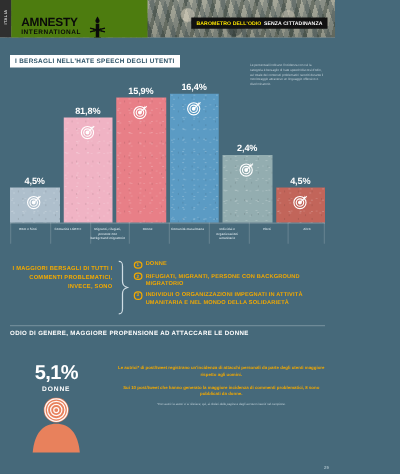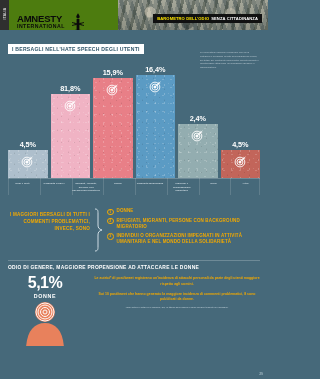--- a/index.html
+++ b/index.html
@@ -93,21 +93,21 @@
   .mid-item { display:flex; gap:3px; align-items:flex-start; }
   .num { flex:none; width:6.5px; height:6.5px; border-radius:50%;
          border:.8px solid #f2a900; color:#f2a900; font-size:3.6px; font-weight:700;
          display:flex; align-items:center; justify-content:center; margin-top:.3px; }
   .mid-text { color:#f2a900; font-size:4.5px; font-weight:700; line-height:1.42; letter-spacing:.15px; }
 
   
   .divider { height:1px; background:rgba(255,255,255,.22); margin:2px 8px 0 8px; }
   .sec-title { color:#ffffff; font-size:4.9px; font-weight:700; letter-spacing:.3px;
                padding:4px 8px 3px 8px; }
-  .gender { display:flex; padding:2px 8px 0 8px; gap:12px; position:relative; }
+  .gender { display:flex; padding:2px 8px 0 8px; gap:12px; position:relative;margin-top:16px; }
   .g-col { width:74px; text-align:center; position:relative; }
   .g-pct { font-size:16px; font-weight:700; color:#ffffff; letter-spacing:-.5px; line-height:1; }
   .g-lbl { font-size:5.3px; font-weight:700; color:#ffffff; letter-spacing:.7px; margin-top:1.5px; }
   .g-center { flex:1; text-align:center; padding-top:1px; }
   .g-para { color:#f2a900; font-size:3.5px; font-weight:700; line-height:1.5; }
   .g-para.second { margin-top:5px; }
   .g-foot { color:#bccdd6; font-size:2.4px; line-height:1.45; margin-top:4px;
             font-style:italic; padding:0 2px; }
 
   .figure { position:relative; width:100%; height:44px; margin-top:3px; overflow:hidden; }

